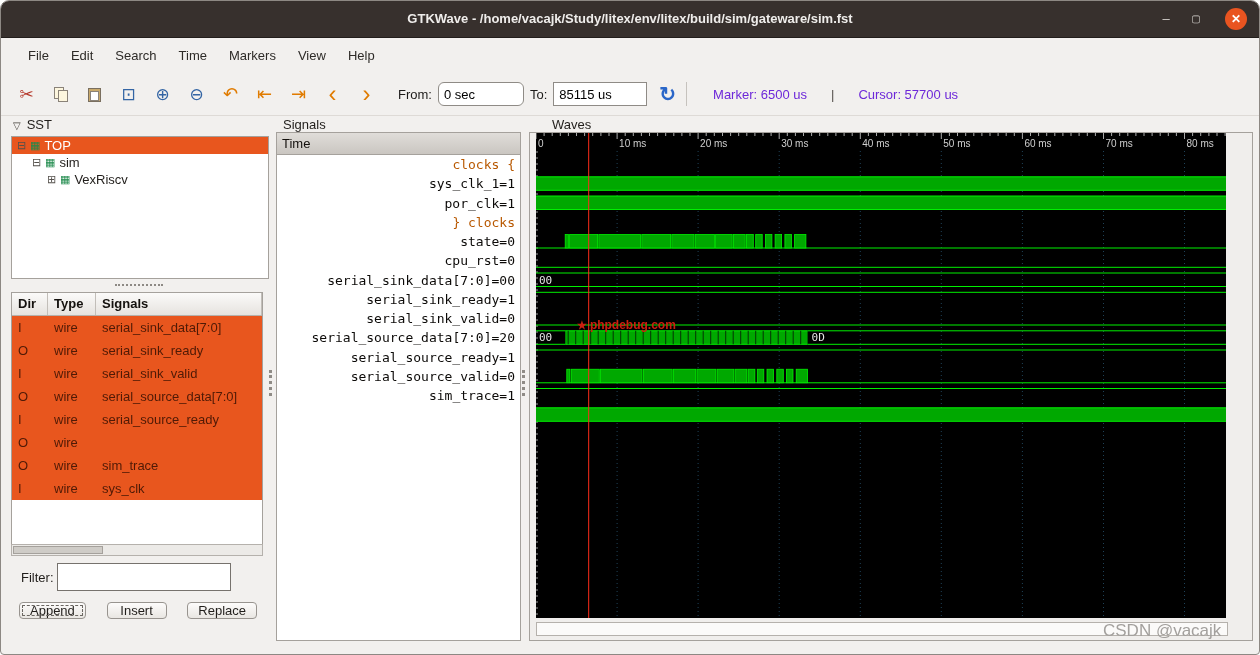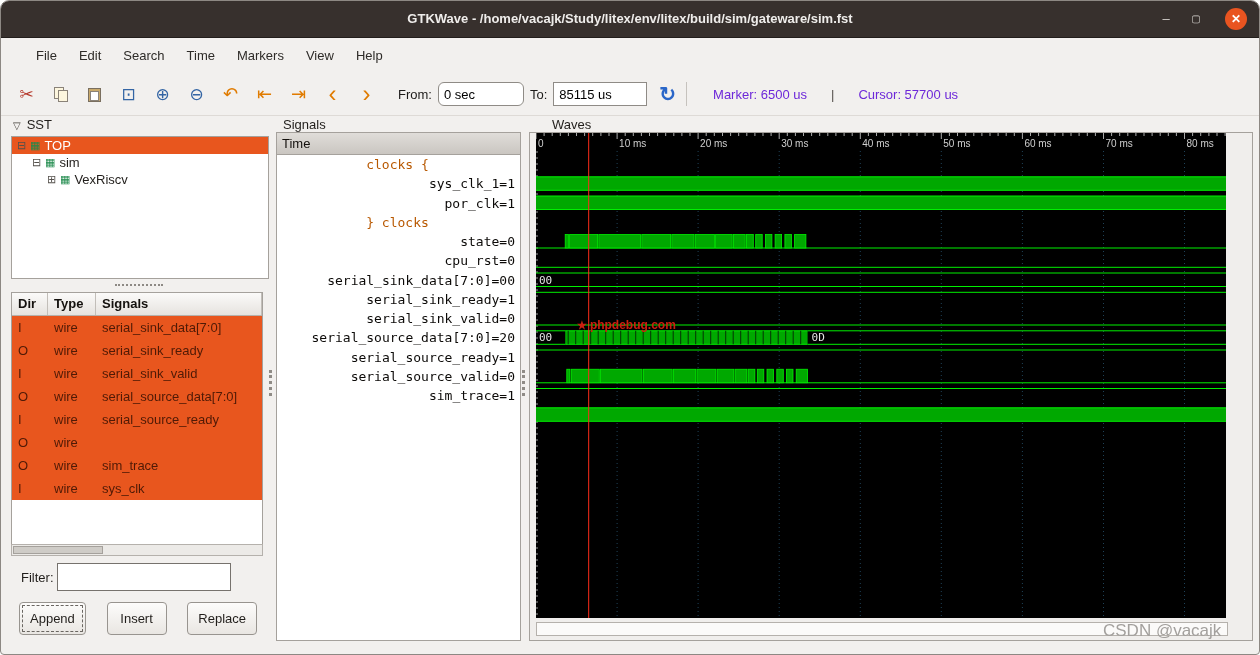--- a/index.html
+++ b/index.html
@@ -11,21 +11,21 @@
     border-bottom:1px solid #221d1b;}
   .title{position:absolute;left:130px;right:130px;text-align:center;line-height:36px;
     color:#efedeb;font-weight:700;font-size:13px;white-space:nowrap;overflow:hidden;}
   .winctl{position:absolute;top:7px;width:22px;height:22px;line-height:21px;text-align:center;
     color:#d5d1cd;font-size:13px;border-radius:50%;}
   .minb{right:82px;}
   .maxb{right:52px;font-size:10px;}
   .closeb{right:12px;background:#e95420;color:#fff;}
   .closeb span{font-size:12px;font-weight:bold;}
   
-  .menubar{position:absolute;top:37px;left:16px;right:0;height:35px;background:#f2f0ee;padding-left:8px;}
+  .menubar{position:absolute;top:37px;left:8px;right:0;height:35px;background:#f2f0ee;padding-left:8px;}
   .menu-item{display:inline-block;padding:0 11px;line-height:35px;font-size:13px;color:#2e2b28;}
   .toolbar{position:absolute;top:72px;left:0;right:0;height:42px;background:#f2f0ee;display:flex;
     align-items:center;padding-left:14px;border-bottom:1px solid #dedad6;}
   .tool-icons{display:flex;align-items:center;gap:11px;margin-right:14px;}
   .tool-button{display:inline-flex;width:23px;height:24px;align-items:center;justify-content:center;}
   .glyph{line-height:1;}
   .css-copy{position:relative;width:14px;height:15px;display:inline-block;}
   .css-copy::before{content:"";position:absolute;left:0;top:0;width:8px;height:10px;
     border:1px solid #8a8278;background:#fdf6de;}
   .css-copy::after{content:"";position:absolute;left:4px;top:3px;width:8px;height:10px;
@@ -67,35 +67,35 @@
     color:#4f1a06;font-size:13px;line-height:23px;}
   .tbl-row span{padding-left:6px;white-space:nowrap;overflow:hidden;}
   .hscroll{position:absolute;left:10px;top:543px;width:250px;height:10px;background:#eceae7;
     border:1px solid #b5b1ac;}
   .hscroll .thumb{position:absolute;left:1px;top:1px;width:88px;height:6px;background:#cfccc7;
     border:1px solid #a5a19c;}
   .filter-label{position:absolute;left:20px;top:569px;font-size:13px;color:#211e1b;}
   .filter-input{position:absolute;left:56px;top:562px;width:168px;height:24px;
     border:1px solid #76726d;background:#fff;}
   .btn-row{position:absolute;left:18px;top:601px;width:238px;display:flex;justify-content:space-between;}
-  .btn{min-width:60px;height:33px;background:linear-gradient(#fdfcfb,#e9e6e2);
+  .btn{min-width:60px;height:17px;background:linear-gradient(#fdfcfb,#e9e6e2);
     border:1px solid #98948f;border-radius:4px;font-size:13px;color:#211e1b;
     font-family:"Liberation Sans",sans-serif;padding:0 10px;}
   .btn.focused{outline:1px dashed #6a6661;outline-offset:-4px;}
   
   .panel-label{position:absolute;top:116px;font-size:13px;color:#211e1b;}
   .panel-label.signals{left:282px;}
   .panel-label.waves{left:551px;}
   .signals-box{position:absolute;left:275px;top:131px;width:243px;height:507px;background:#fff;
     border:1px solid #a5a19c;overflow:hidden;}
   .time-header{height:21px;line-height:21px;background:linear-gradient(#e0ddd9,#cac6c1);
     border-bottom:1px solid #a5a19c;padding-left:5px;font-size:13px;color:#14110e;}
   .sig-row{height:19.25px;line-height:19.25px;text-align:right;padding-right:5px;
     font-family:"DejaVu Sans Mono",monospace;font-size:13px;color:#0c0a08;white-space:pre;overflow:hidden;}
-  .sig-row.group{text-align:center;padding-left:3px;color:#b85800;}
+  .sig-row.group{text-align:right;padding-left:3px;color:#b85800;}
   .vsplit{position:absolute;width:4px;height:26px;border-left:3px dotted #8f8b86;}
   .vsplit.a{left:268px;top:369px;}
   .vsplit.b{left:521px;top:369px;}
   
   .waves-box{position:absolute;left:528px;top:131px;width:722px;height:507px;background:#f0eeec;
     border:1px solid #a5a19c;}
   .wave-svg{position:absolute;left:535px;top:132px;}
   .wave-hscroll{position:absolute;left:535px;top:621px;width:690px;height:12px;background:#fbfaf9;
     border:1px solid #b5b1ac;}
   

